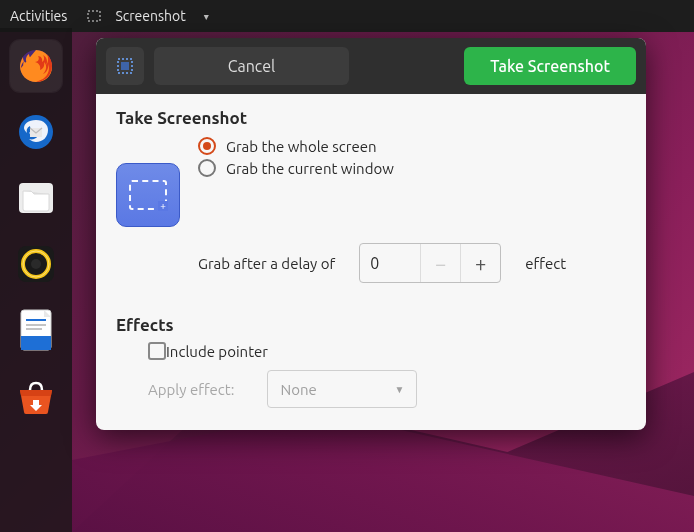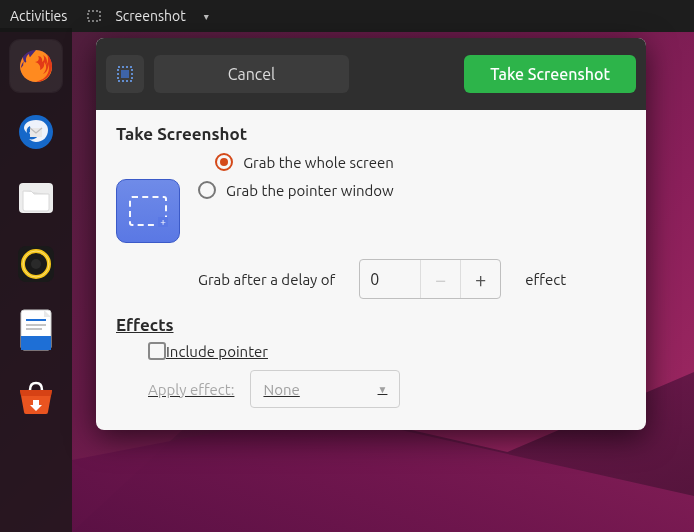--- a/index.html
+++ b/index.html
@@ -45,21 +45,21 @@
     opacity:0.8;
   }
 
   
   .window {
     position:absolute; top:38px; left:96px; width:550px;
     background:#f7f7f7; border-radius:8px; box-shadow:0 8px 30px rgba(0,0,0,0.6);
     overflow:hidden;
   }
   .titlebar {
-    height:72px; background:#2f2f2f; display:flex; align-items:center;
+    height:56px; background:#2f2f2f; display:flex; align-items:center;
     padding:8px 10px; gap:10px;
   }
   .sq-btn {
     width:38px; height:38px; border-radius:6px; background:#3c3c3c;
     display:flex; align-items:center; justify-content:center; cursor:pointer;
   }
   .cancel-btn {
     flex:0 0 195px; height:38px; background:#3c3c3c; color:#ddd;
     border-radius:6px; display:flex; align-items:center; justify-content:center;
     font-size:16px; cursor:pointer;
@@ -78,37 +78,37 @@
     display:flex; align-items:center; justify-content:center; margin-top:28px;
   }
   .bigicon .inner {
     width:38px; height:30px; border:2px dashed rgba(255,255,255,0.95);
     border-radius:3px; position:relative;
   }
   .bigicon .plus {
     position:absolute; right:-3px; bottom:-3px; color:#fff; font-size:10px;
     background:#5a78e4; width:10px; height:10px; line-height:9px; text-align:center;
   }
-  .radios { display:flex; flex-direction:column; gap:10px; padding-top:2px;align-items:flex-end;}
+  .radios { display:flex; flex-direction:column; gap:4px; padding-top:2px;}
   .radio { display:flex; align-items:center; gap:10px; cursor:pointer;}
   .r { width:18px;height:18px;border-radius:50%;border:2px solid #777;display:inline-flex;align-items:center;justify-content:center;}
   .r.sel { border-color:#d44a1a; }
   .r.sel::after { content:""; width:8px;height:8px;border-radius:50%;background:#d44a1a;}
   .delay-row { display:flex; align-items:center; gap:24px; margin-top:16px; margin-left:82px;}
   .spin { display:flex; border:1px solid #bfbfbf; border-radius:4px; overflow:hidden; height:40px;}
   .spin .val { width:60px; display:flex; align-items:center; padding-left:10px; font-size:16px;}
   .spin .pm { width:40px; display:flex; align-items:center; justify-content:center; border-left:1px solid #ddd; color:#555; cursor:pointer; font-size:20px; user-select:none;}
   .spin .pm.dis { color:#ccc; cursor:default;}
-  .effects { margin-top:16px;text-decoration:underline; }
+  .effects { margin-top:32px; }
   .chk { display:flex; align-items:center; margin:6px 0 6px 32px; }
   .c { width:18px;height:18px;border:2px solid #888;border-radius:3px;display:inline-flex;align-items:center;justify-content:center; font-size:13px;}
   .c.checked::after{ content:"✓"; color:#888; }
   .chk.disabled { color:#a7a7a7; }
   .chk.disabled .c { border-color:#c2c2c2; }
-  .apply-row { display:flex; align-items:center; gap:16px; margin:10px 0 0 32px; color:#a7a7a7;}
+  .apply-row { display:flex; align-items:center; gap:33px; margin:10px 0 0 32px; color:#a7a7a7;}
   .combo { border:1px solid #cfcfcf; border-radius:4px; height:38px; width:150px;
     display:flex; align-items:center; justify-content:space-between; padding:12px 12px;
     color:#a0a0a0; cursor:default;}
   .combo .tri { font-size:10px; }
 </style>
 </head>
 <body>
 
 <div class="wall-tri2"></div>
 <div class="wall-tri1"></div>
@@ -198,21 +198,21 @@
             <div class="plus">+</div>
           </div>
       </div>
       <div class="radios">
         <label class="radio">
           <span class="r sel"></span>
           <span>Grab the whole screen</span>
         </label>
         <label class="radio">
           <span class="r"></span>
-          <span>Grab the pointer window</span>
+          <span>Grab the current window</span>
         </label>
       </div>
     </div>
 
     <div class="delay-row">
       <span>Grab after a delay of</span>
       <div class="spin">
         <div class="val">0</div>
         <div class="pm dis">−</div>
         <div class="pm">+</div>

